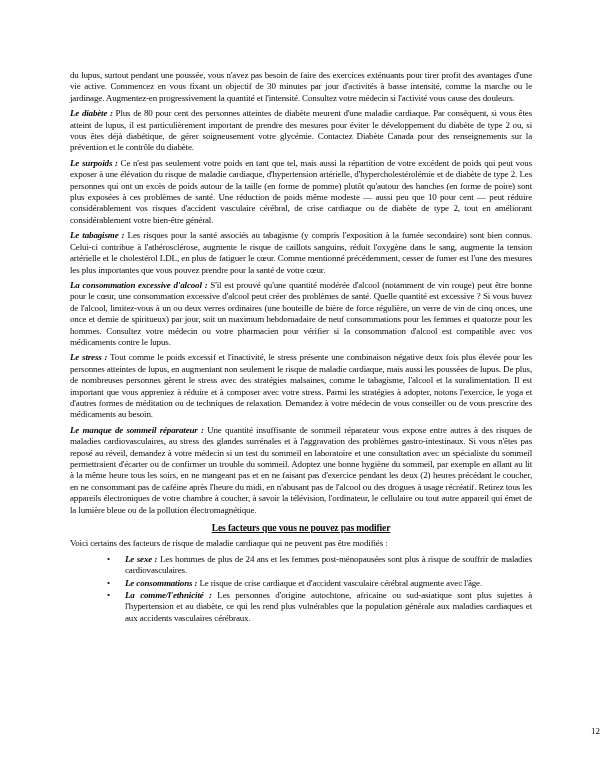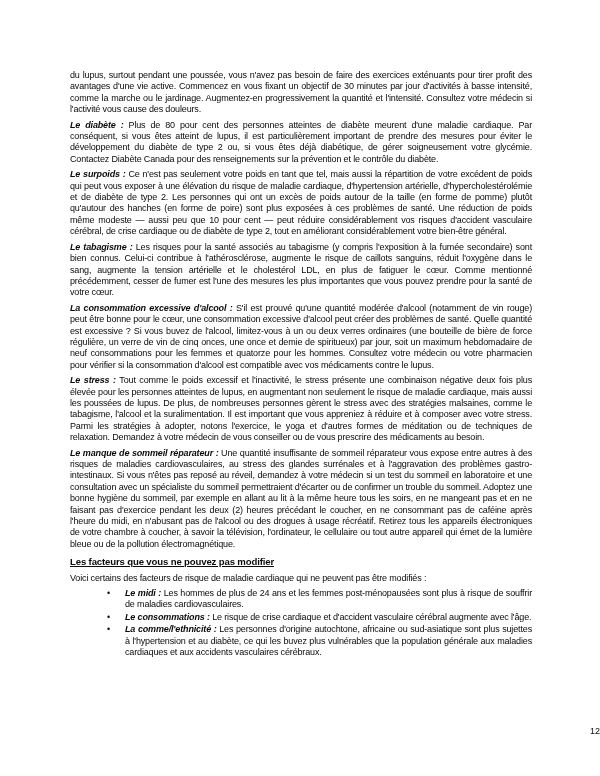--- a/index.html
+++ b/index.html
@@ -1,15 +1,15 @@
 <!DOCTYPE html>
 <html><head>
 <meta charset="utf-8">
 <style>
-  * { margin: 0; padding: 0; box-sizing: border-box; }
+  * { margin: 0; padding: 0; box-sizing: border-box; font-family: Liberation Serif, serif; }
   html, body { width: 600px; }
   body {
     height: 776px;
     background: #ffffff;
     font-family: "Liberation Sans", sans-serif;
     color: #0a0a0a;
     position: relative;
     overflow: hidden;
   }
   .page {
@@ -26,21 +26,21 @@
     line-height: 11.4px;
     letter-spacing: -0.15px;
     text-align: justify;
   }
   p.para { margin-bottom: 4px; }
   .lead { font-weight: bold; font-style: italic; }
   h2.section-heading {
     font-size: 9.6px;
     font-weight: bold;
     text-decoration: underline;
-    text-align: left;
+    text-align: center;
     margin: 6px 0 5px 0;
   }
   p.intro { margin-bottom: 4px; }
   ul.bullets { list-style: none; }
   ul.bullets li {
     position: relative;
     padding-left: 55px;
     margin-bottom: 1px;
   }
   ul.bullets li .bullet-marker {
@@ -75,21 +75,21 @@
 
     <p class="para"><span class="lead">Le stress :</span><span> Tout comme le poids excessif et l'inactivité, le stress présente une combinaison négative deux fois plus élevée pour les personnes atteintes de lupus, en augmentant non seulement le risque de maladie cardiaque, mais aussi les poussées de lupus. De plus, de nombreuses personnes gèrent le stress avec des stratégies malsaines, comme le tabagisme, l'alcool et la suralimentation. Il est important que vous appreniez à réduire et à composer avec votre stress. Parmi les stratégies à adopter, notons l'exercice, le yoga et d'autres formes de méditation ou de techniques de relaxation. Demandez à votre médecin de vous conseiller ou de vous prescrire des médicaments au besoin.</span></p>
 
     <p class="para"><span class="lead">Le manque de sommeil réparateur :</span><span> Une quantité insuffisante de sommeil réparateur vous expose entre autres à des risques de maladies cardiovasculaires, au stress des glandes surrénales et à l'aggravation des problèmes gastro-intestinaux. Si vous n'êtes pas reposé au réveil, demandez à votre médecin si un test du sommeil en laboratoire et une consultation avec un spécialiste du sommeil permettraient d'écarter ou de confirmer un trouble du sommeil. Adoptez une bonne hygiène du sommeil, par exemple en allant au lit à la même heure tous les soirs, en ne mangeant pas et en ne faisant pas d'exercice pendant les deux (2) heures précédant le coucher, en ne consommant pas de caféine après l'heure du midi, en n'abusant pas de l'alcool ou des drogues à usage récréatif. Retirez tous les appareils électroniques de votre chambre à coucher, à savoir la télévision, l'ordinateur, le cellulaire ou tout autre appareil qui émet de la lumière bleue ou de la pollution électromagnétique.</span></p>
 
     <h2 class="section-heading">Les facteurs que vous ne pouvez pas modifier</h2>
 
     <p class="intro">Voici certains des facteurs de risque de maladie cardiaque qui ne peuvent pas être modifiés :</p>
 
     <ul class="bullets">
-      <li><span class="bullet-marker">•</span><span class="lead">Le midi :</span><span> Les hommes de plus de 24 ans et les femmes post-ménopausées sont plus à risque de souffrir de maladies cardiovasculaires.</span></li>
+      <li><span class="bullet-marker">•</span><span class="lead">Le sexe :</span><span> Les hommes de plus de 24 ans et les femmes post-ménopausées sont plus à risque de souffrir de maladies cardiovasculaires.</span></li>
       <li><span class="bullet-marker">•</span><span class="lead">Le consommations :</span><span> Le risque de crise cardiaque et d'accident vasculaire cérébral augmente avec l'âge.</span></li>
-      <li><span class="bullet-marker">•</span><span class="lead">La comme/l'ethnicité :</span><span> Les personnes d'origine autochtone, africaine ou sud-asiatique sont plus sujettes à l'hypertension et au diabète, ce qui les buvez plus vulnérables que la population générale aux maladies cardiaques et aux accidents vasculaires cérébraux.</span></li>
+      <li><span class="bullet-marker">•</span><span class="lead">La comme/l'ethnicité :</span><span> Les personnes d'origine autochtone, africaine ou sud-asiatique sont plus sujettes à l'hypertension et au diabète, ce qui les rend plus vulnérables que la population générale aux maladies cardiaques et aux accidents vasculaires cérébraux.</span></li>
     </ul>
 
   </div>
 
   <div class="page-number">12</div>
 </div>
 
 </body></html>

